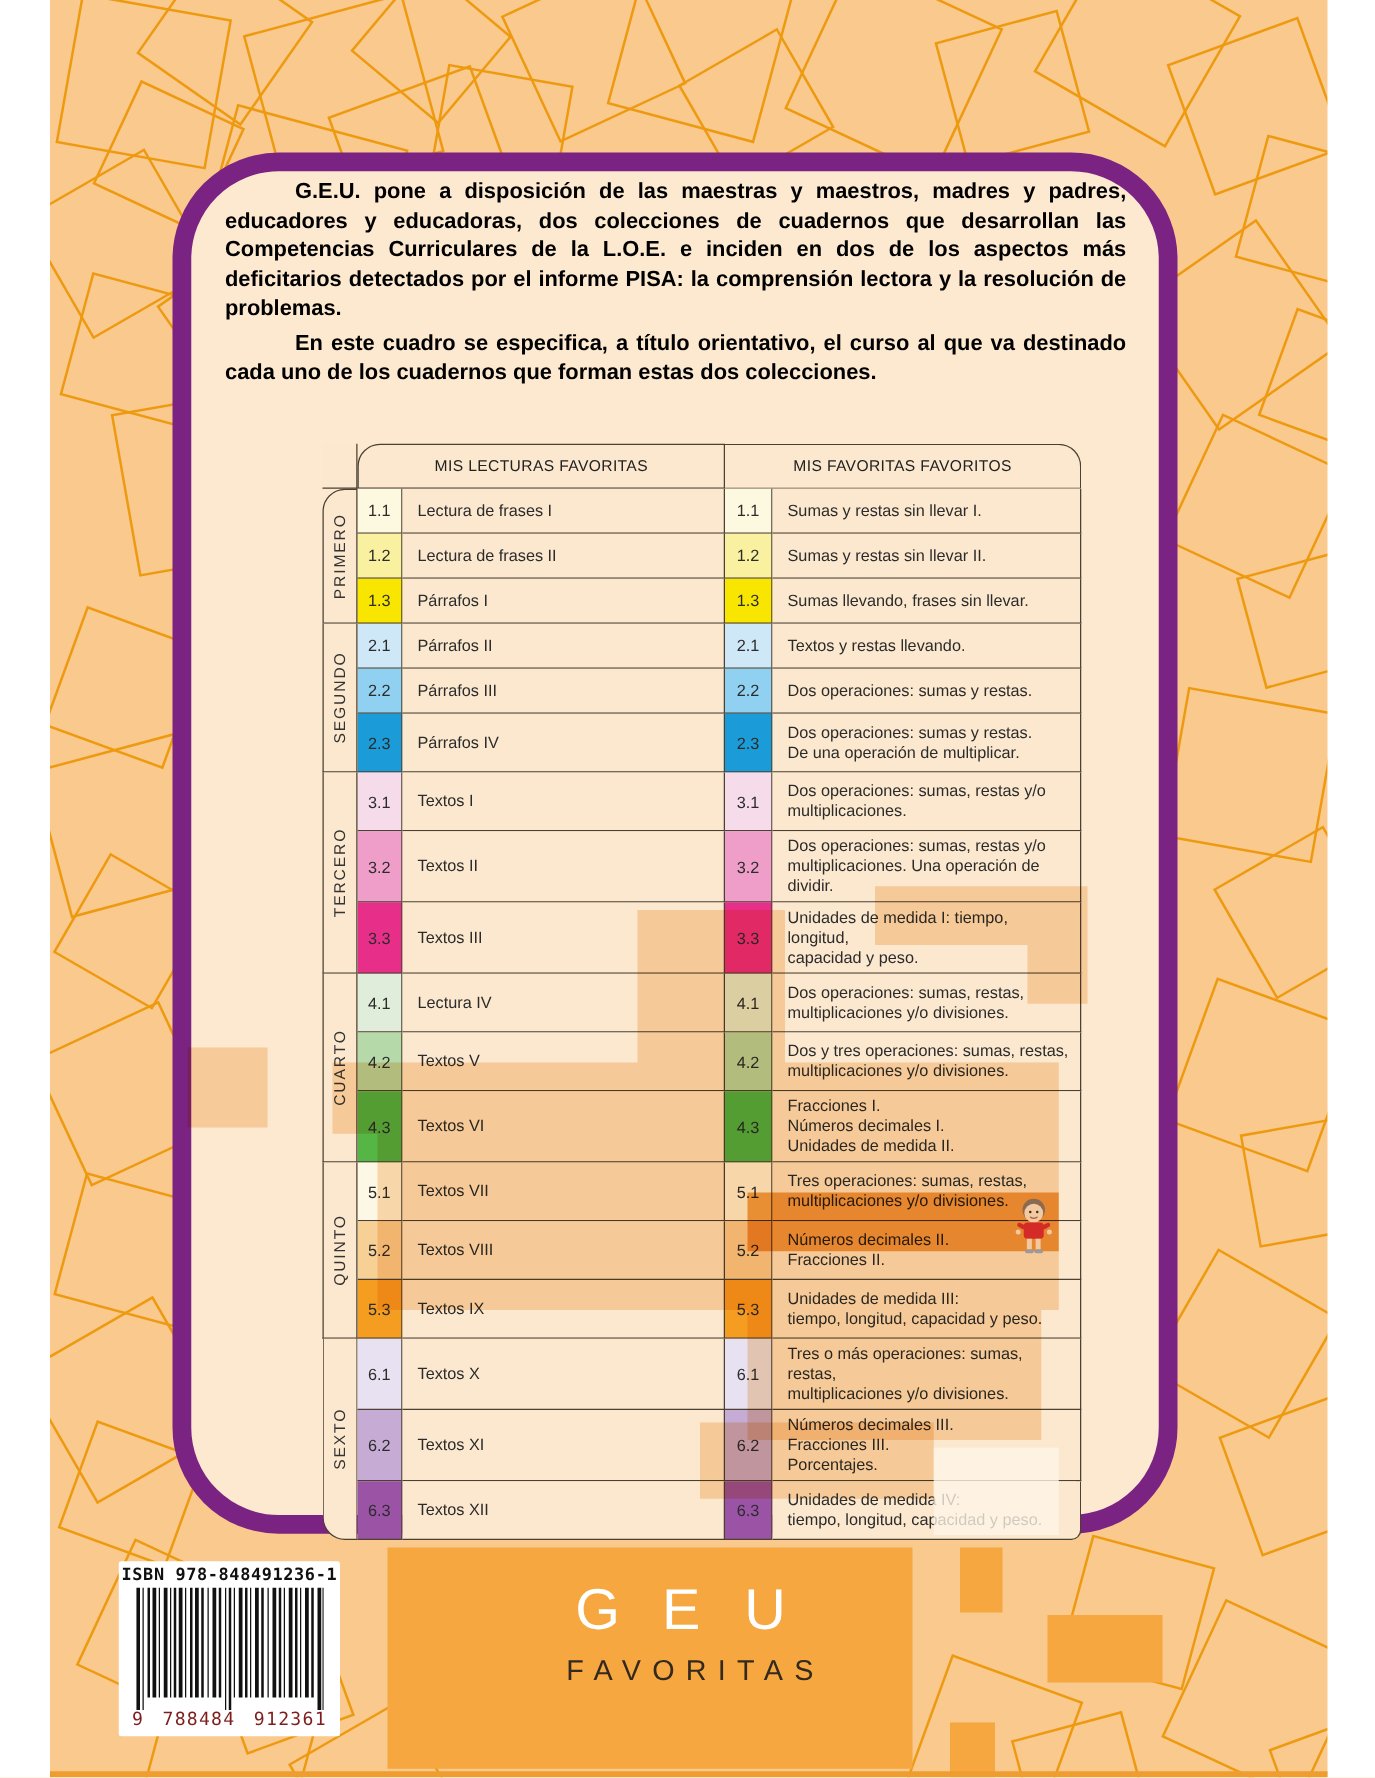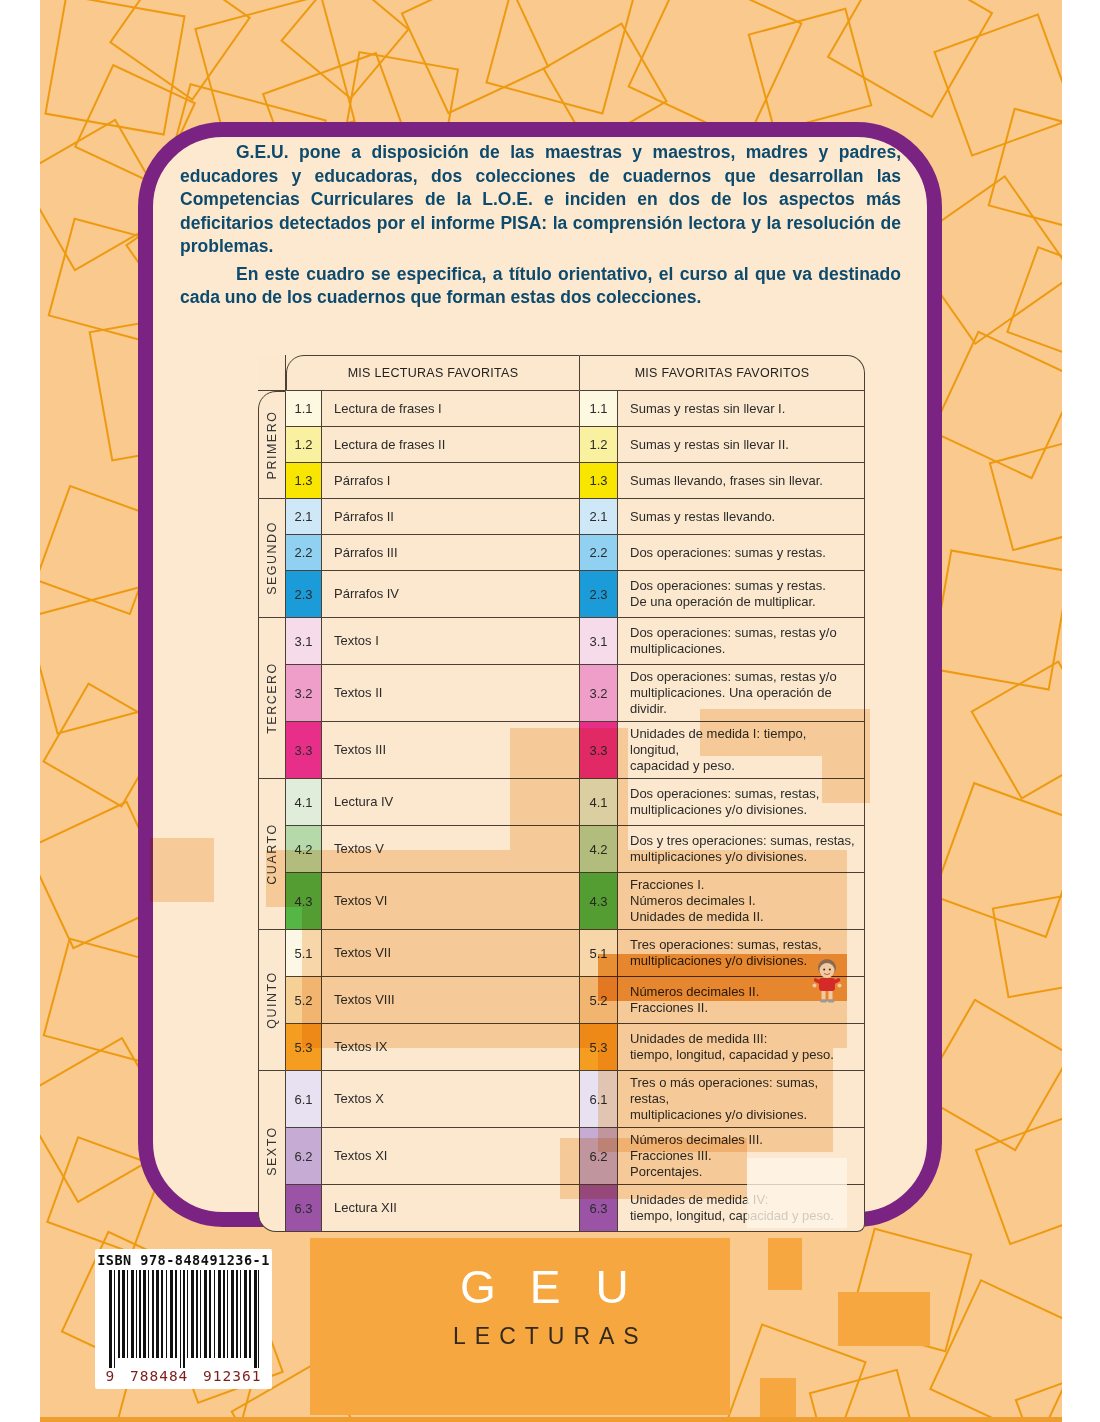--- a/index.html
+++ b/index.html
@@ -11,21 +11,21 @@
   .strip-left{left:0;width:40px;}
   .strip-right{left:1062px;width:38px;}
   .strip-bottom{position:absolute;left:40px;top:1417px;width:1022px;height:5px;background:#ef9d2e;}
 
   .panel{position:absolute;left:138px;top:122px;width:774px;height:1075px;
          background:#fce9d0;border:15px solid #7b2382;border-radius:85px;}
   .title{margin:6px 0 0 0;text-align:center;font-family:"DejaVu Serif",serif;font-weight:bold;
          font-size:50px;letter-spacing:3px;color:#ffffff;-webkit-text-stroke:2px #7b2382;
          text-shadow:3px 3px 0 #7b2382,-1px -1px 0 #7b2382,1px -1px 0 #7b2382,-1px 1px 0 #7b2382,2px 2px 0 #7b2382;}
   .intro{margin:4px 26px 0 27px;font-weight:bold;font-size:17.5px;line-height:23.5px;
-         color:#0c4a6e;text-align:justify;text-indent:56px;}
+         color:#000000;text-align:justify;text-indent:56px;}
 
   table.contents{position:absolute;left:238px;top:355px;width:607px;table-layout:fixed;
                  border-collapse:separate;border-spacing:0;font-size:13px;color:#2b2b2b;margin-left:20px;}
   table.contents th,table.contents td{border-right:1px solid #4b4033;border-bottom:1px solid #4b4033;
                  background:#fbe8ce;vertical-align:middle;}
   th.hdr{height:32px;font-size:12.5px;font-weight:normal;color:#222;letter-spacing:.3px;
          border-top:1px solid #4b4033;text-align:center;}
   th.h-left{border-left:1px solid #4b4033;border-top-left-radius:18px;}
   th.h-right{border-top-right-radius:18px;}
   td.corner{border:none;background:transparent;}
@@ -168,21 +168,21 @@
         </tr>
       </tbody>
       <tbody>
         <tr style="height: 36px;">
           <td class="grade" rowspan="3">
             <span>SEGUNDO</span>
           </td>
           <td class="num" style="background: rgb(207, 232, 248);">2.1</td>
           <td class="desc">Párrafos II</td>
           <td class="num" style="background: rgb(207, 232, 248);">2.1</td>
-          <td class="desc">Sumas y restas llevando.</td>
+          <td class="desc">Textos y restas llevando.</td>
         </tr>
         <tr style="height: 36px;">
           <td class="num" style="background: rgb(144, 209, 241);">2.2</td>
           <td class="desc">Párrafos III</td>
           <td class="num" style="background: rgb(144, 209, 241);">2.2</td>
           <td class="desc">Dos operaciones: sumas y restas.</td>
         </tr>
         <tr style="height: 47px; padding-left: 46px;">
           <td class="num" style="background: rgb(27, 156, 216);">2.3</td>
           <td class="desc">Párrafos IV</td>
@@ -284,21 +284,21 @@
         <tr style="height: 57px;">
           <td class="num" style="background: rgb(198, 171, 213);">6.2</td>
           <td class="desc">Textos XI</td>
           <td class="num" style="background: rgb(198, 171, 213);">6.2</td>
           <td class="desc">Números decimales III.
 Fracciones III.
 Porcentajes.</td>
         </tr>
         <tr style="height: 47px;">
           <td class="num" style="background: rgb(155, 83, 166);">6.3</td>
-          <td class="desc">Lectura XII</td>
+          <td class="desc">Textos XII</td>
           <td class="num" style="background: rgb(155, 83, 166);">6.3</td>
           <td class="desc br-corner">Unidades de medida IV:
 tiempo, longitud, capacidad y peso.</td>
         </tr>
       </tbody>
     </table>
 
   <div class="tint" style="left:700px;top:709px;width:170px;height:47px;"></div>
   <div class="tint" style="left:510px;top:728px;width:118px;height:122px;"></div>
   <div class="tint" style="left:150px;top:838px;width:64px;height:64px;"></div>
@@ -372,16 +372,16 @@
     </svg>
     <div class="isbn-digits">9 788484 912361</div>
   </div>
 
   <div class="geu">
     <div class="geu-letters">
       <span class="geu-letter">G</span>
       <span class="geu-letter">E</span>
       <span class="geu-letter">U</span>
     </div>
-    <div class="geu-sub">LECTURAS</div>
+    <div class="geu-sub">FAVORITAS</div>
   </div>
 
 </div>
 
 </body></html>

